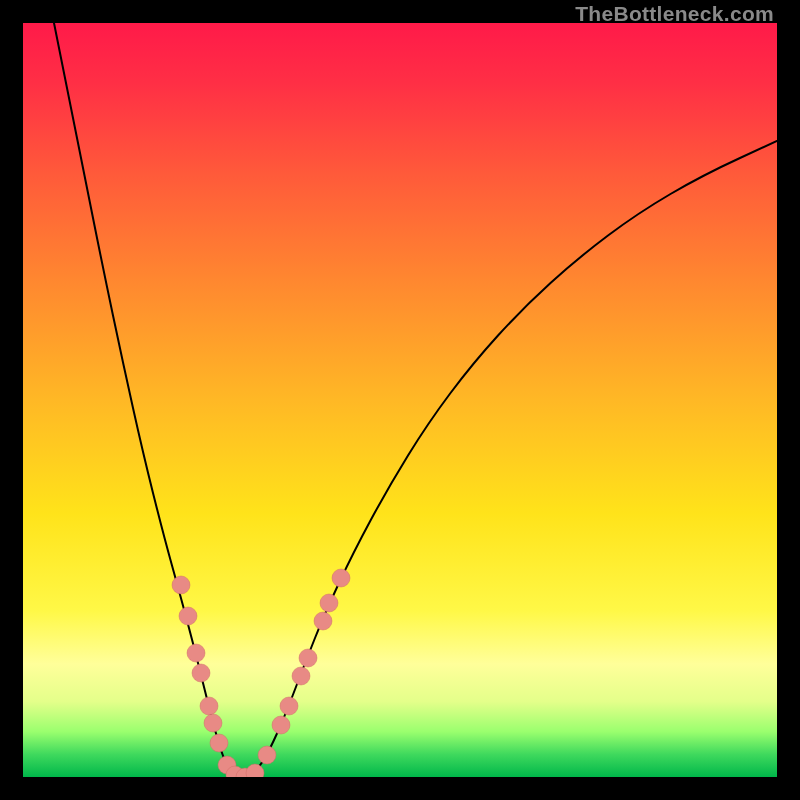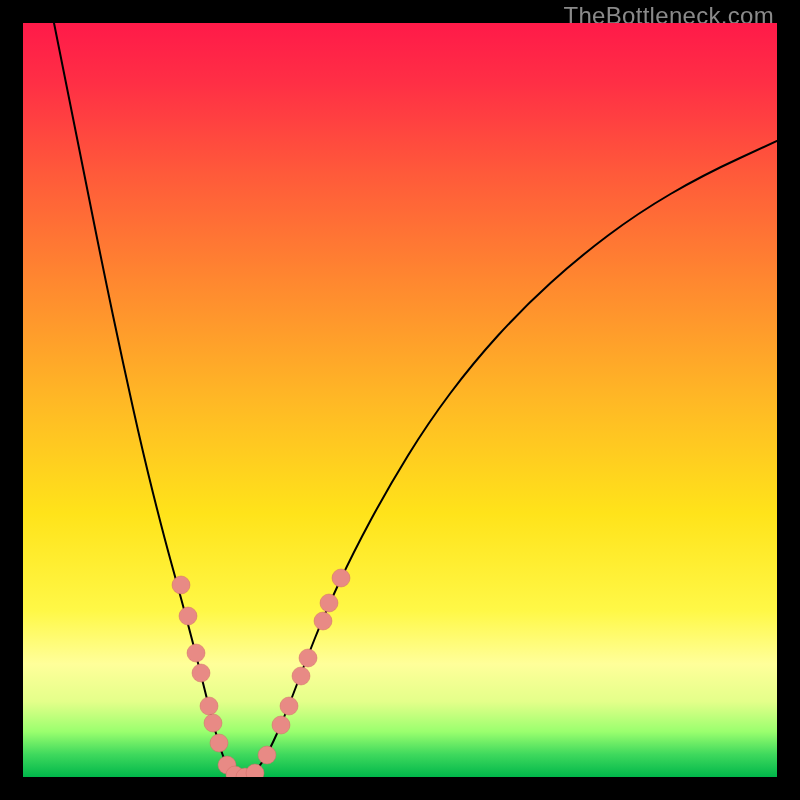--- a/index.html
+++ b/index.html
@@ -36,23 +36,23 @@
       #9aff6e 94%,
       #3fd95d 97%,
       #00b74a 100%
     );
   }
   .attribution {
     position: absolute;
     top: 2px;
     right: 26px;
     color: #8a8a8a;
-    font-size: 24px;
+    font-size: 21px;
     letter-spacing: 0.3px;
-    font-weight: 400;
+    font-weight: 700;
     user-select: none;
   }
   svg.curves {
     position: absolute;
     left: 0; top: 0;
     width: 754px;
     height: 754px;
     overflow: visible;
   }
   .line {

